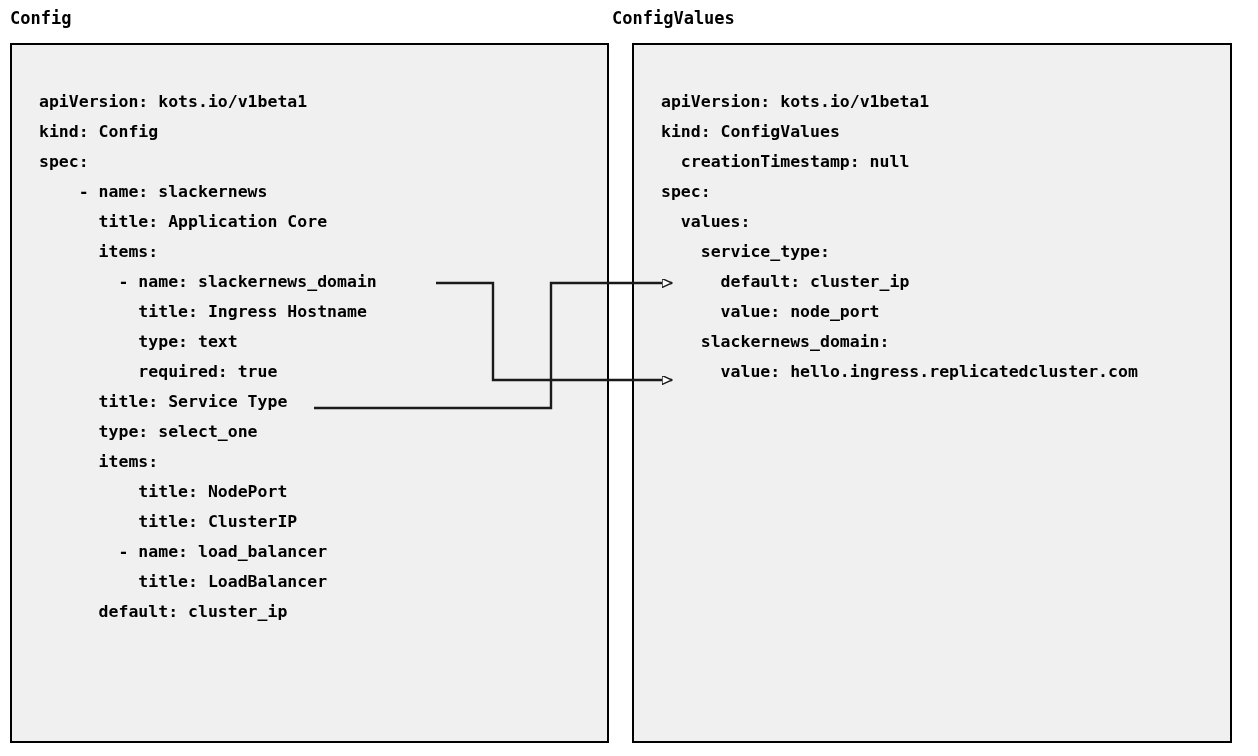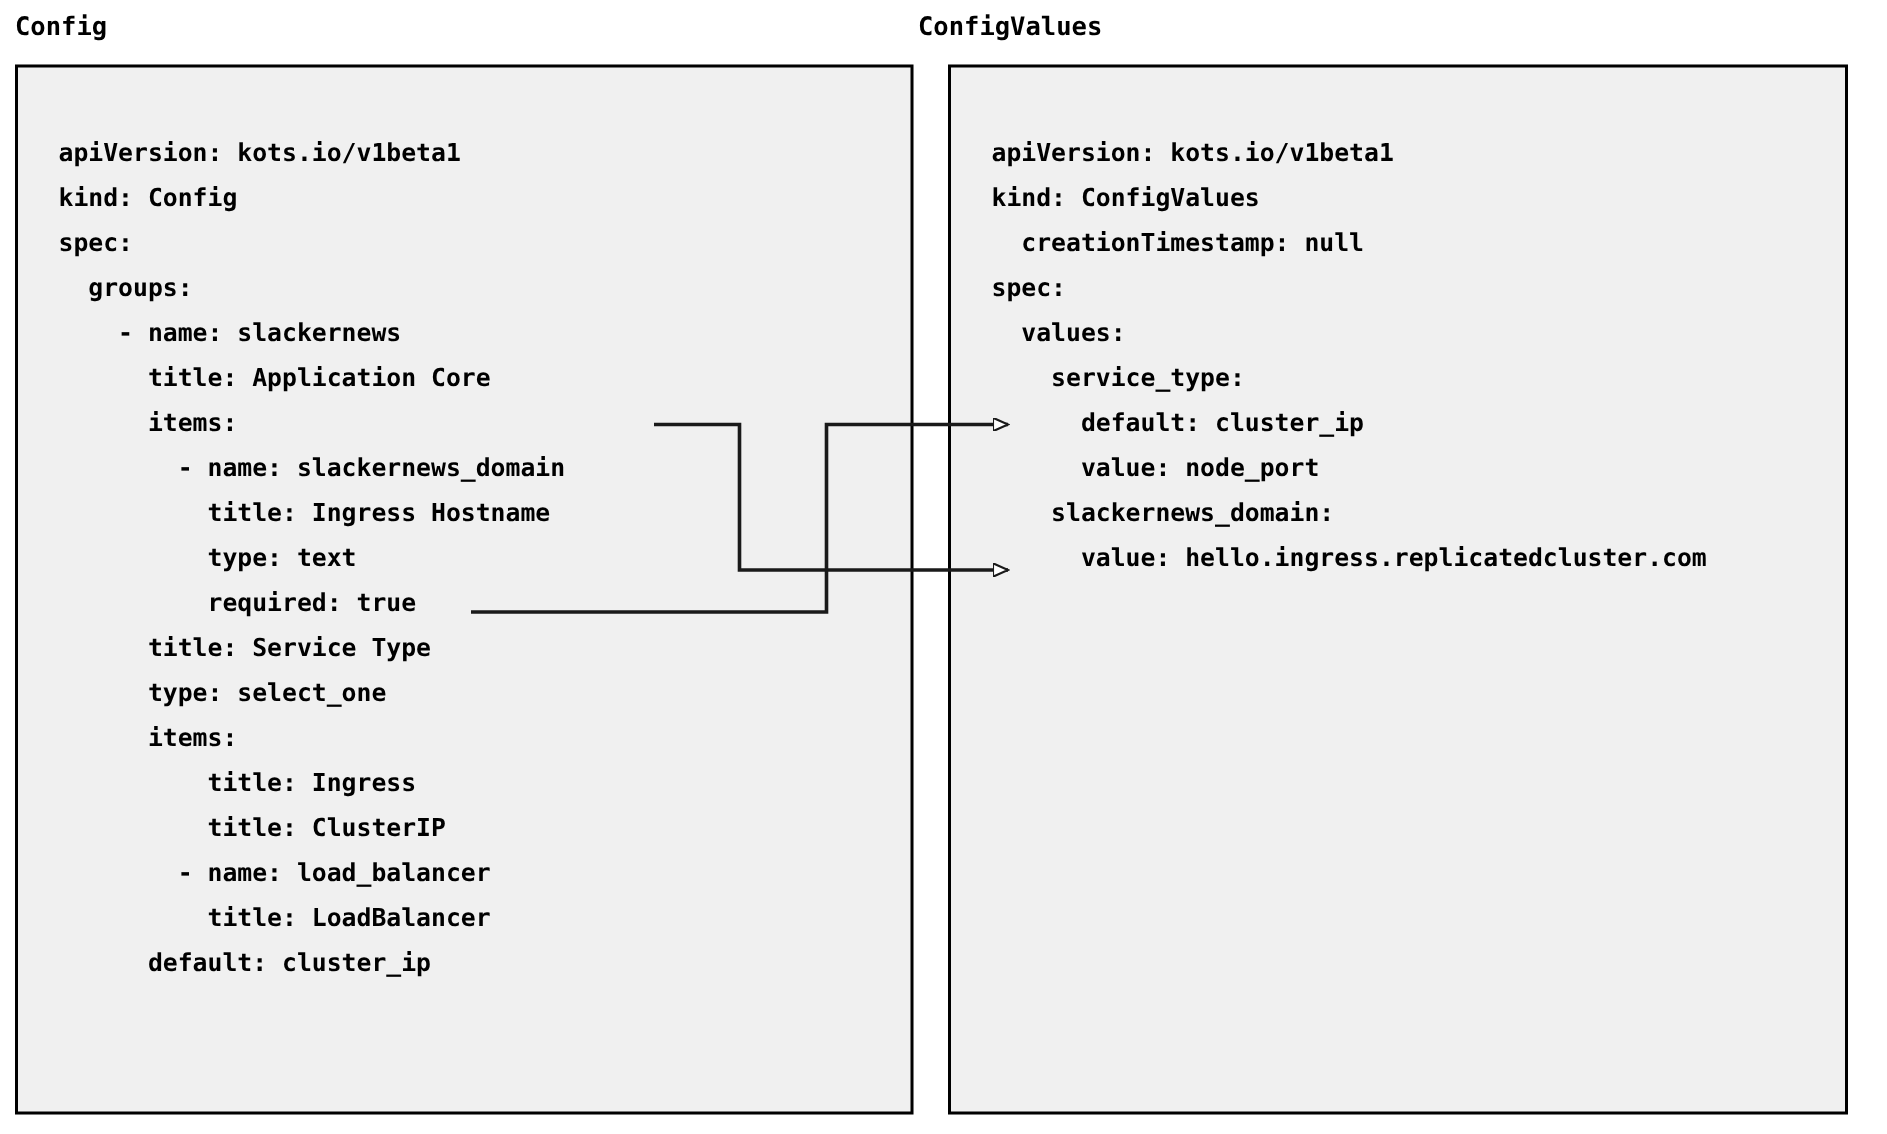--- a/index.html
+++ b/index.html
@@ -81,32 +81,31 @@
 
 <div class="stage">
 
   <div class="panel-title" id="title-config">Config</div>
 
   <div class="panel" id="panel-config">
     <div class="code" id="code-config">
         <div class="code-line">apiVersion: kots.io/v1beta1</div>
         <div class="code-line">kind: Config</div>
         <div class="code-line">spec:</div>
-        <div class="code-line">  groups:</div>
         <div class="code-line">    - name: slackernews</div>
         <div class="code-line">      title: Application Core</div>
         <div class="code-line">      items:</div>
         <div class="code-line">        - name: slackernews_domain</div>
         <div class="code-line">          title: Ingress Hostname</div>
         <div class="code-line">          type: text</div>
         <div class="code-line">          required: true</div>
         <div class="code-line">      title: Service Type</div>
         <div class="code-line">      type: select_one</div>
         <div class="code-line">      items:</div>
-        <div class="code-line">          title: Ingress</div>
+        <div class="code-line">          title: NodePort</div>
         <div class="code-line">          title: ClusterIP</div>
         <div class="code-line">        - name: load_balancer</div>
         <div class="code-line">          title: LoadBalancer</div>
         <div class="code-line">      default: cluster_ip</div>
       </div>
   </div>
 
   <div class="panel-title" id="title-values">ConfigValues</div>
 
   <div class="panel" id="panel-values">

